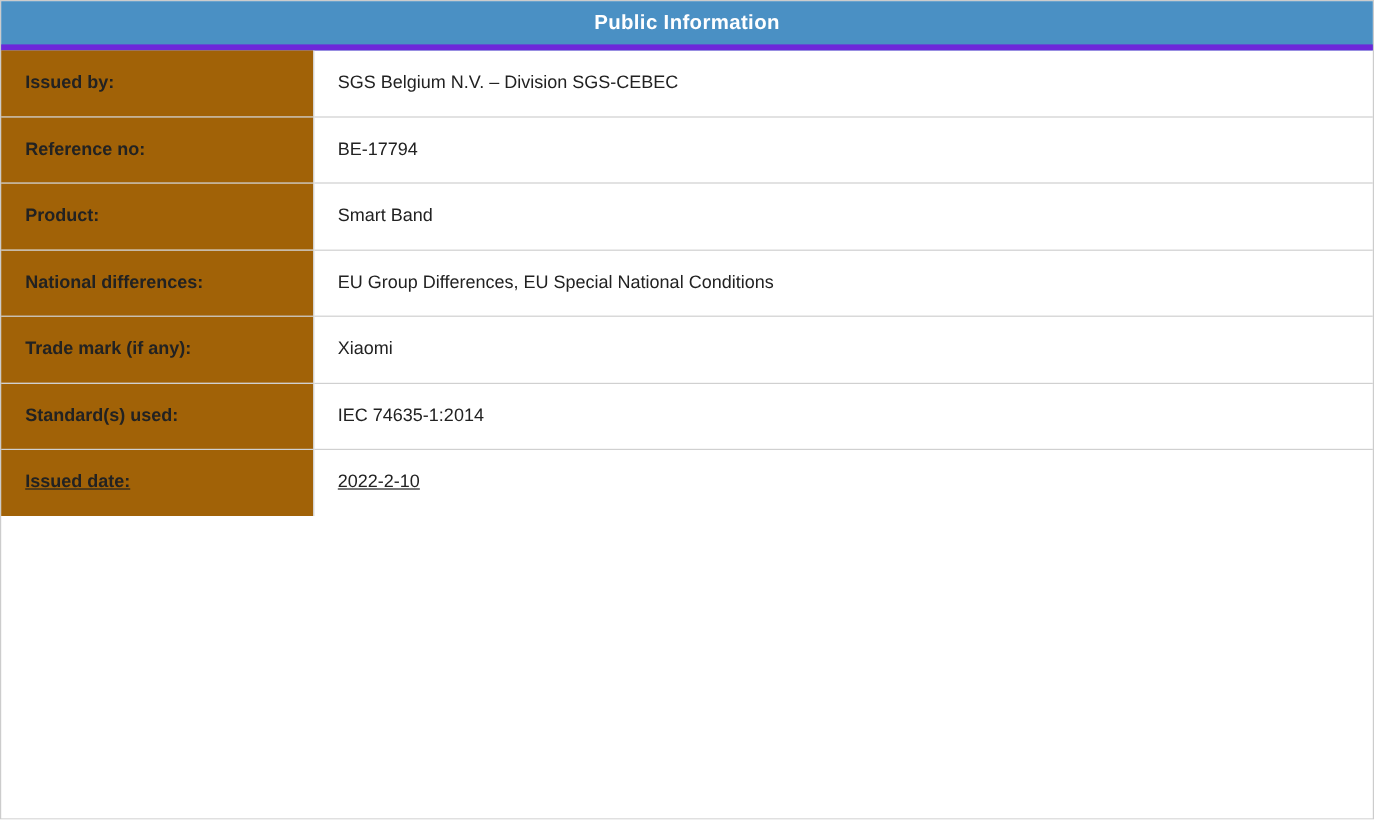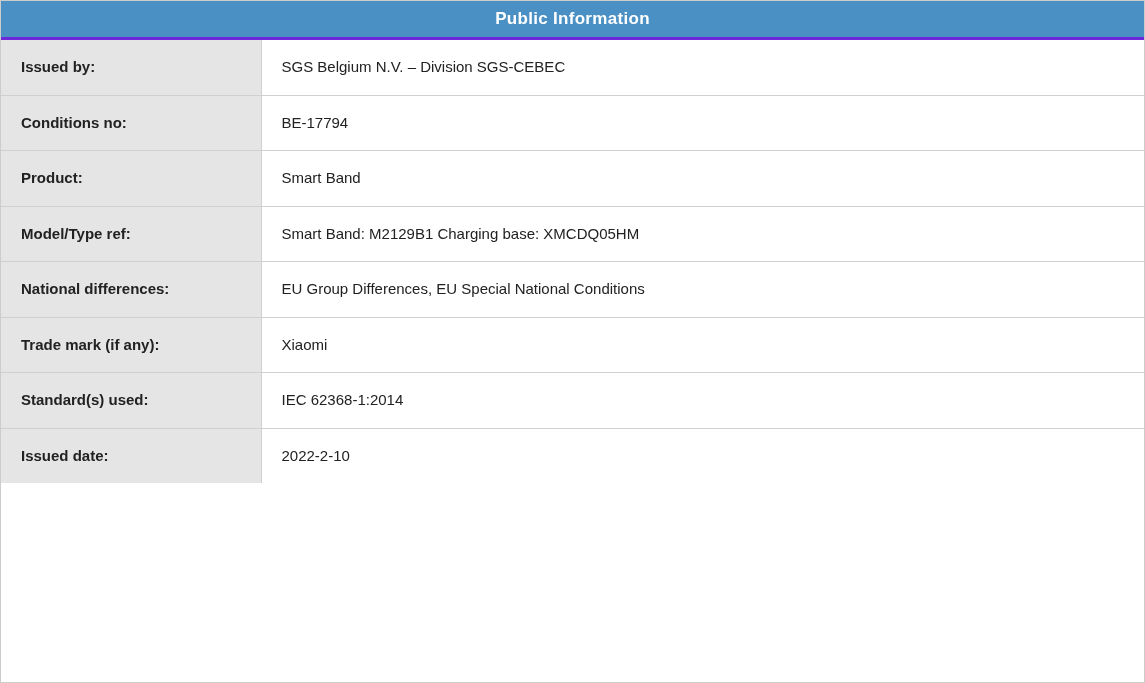--- a/index.html
+++ b/index.html
@@ -21,54 +21,55 @@
       width: 1145px;
       min-height: 683px;
       background: #fff;
       border: 1px solid #ccc;
     }
 
     .page-header {
       background: #4a90c4;
       padding: 8px 16px;
       text-align: center;
-      border-bottom: 3px solid #6d28d9;
+      border-bottom: 5px solid #6d28d9;
     }
 
     .page-header-title {
       color: #fff;
       font-weight: bold;
       font-size: 17px;
       letter-spacing: 0.3px;
     }
 
     .info-table {
       width: 100%;
       border-collapse: collapse;
     }
 
     .info-table tr {
       border-bottom: 1px solid #d0d0d0;
     }
 
     .info-table tr:last-child {
       border-bottom: none;
+      text-decoration: underline;
     }
 
     .info-table td {
       padding: 16px 20px;
       vertical-align: top;
       line-height: 1.5;
     }
 
     .info-table td:first-child {
       width: 260px;
       font-weight: bold;
       border-right: 1px solid #d0d0d0;
-      background: #e5e5e5;
+      background: #a16207;
     }
 
     .info-table td:last-child {
       color: #222;
     }
   </style>
 </head>
 <body>
 
 <div class="page-container">
@@ -77,42 +78,38 @@
     <span class="page-header-title">Public Information</span>
   </div>
 
   <table class="info-table">
     <tbody id="table-body">
     <tr>
           <td>Issued by:</td>
           <td>SGS Belgium N.V. – Division SGS-CEBEC</td>
         </tr>
         <tr>
-          <td>Conditions no:</td>
+          <td>Reference no:</td>
           <td>BE-17794</td>
         </tr>
         <tr>
           <td>Product:</td>
           <td>Smart Band</td>
-        </tr>
-        <tr>
-          <td>Model/Type ref:</td>
-          <td>Smart Band: M2129B1 Charging base: XMCDQ05HM</td>
         </tr>
         <tr>
           <td>National differences:</td>
           <td>EU Group Differences, EU Special National Conditions</td>
         </tr>
         <tr>
           <td>Trade mark (if any):</td>
           <td>Xiaomi</td>
         </tr>
         <tr>
           <td>Standard(s) used:</td>
-          <td>IEC 62368-1:2014</td>
+          <td>IEC 74635-1:2014</td>
         </tr>
         <tr>
           <td>Issued date:</td>
           <td>2022-2-10</td>
         </tr>
       </tbody>
   </table>
 
 </div>
 

